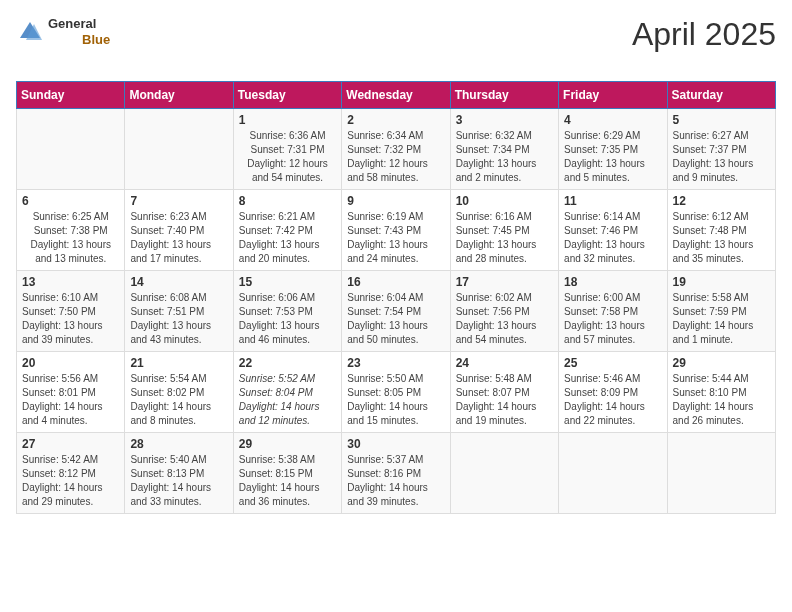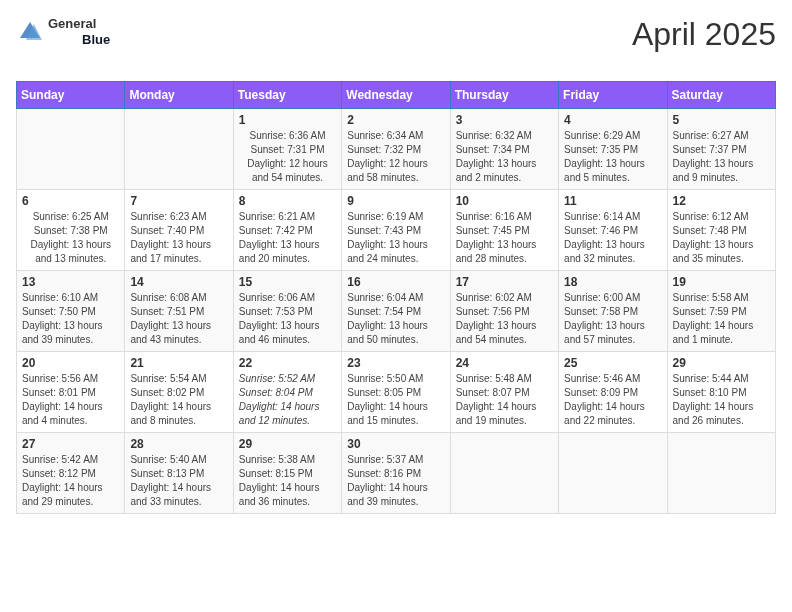--- a/index.html
+++ b/index.html
@@ -22,21 +22,21 @@
       gap: 4px;
     }
     .logo-text {
       display: flex;
       flex-direction: column;
       font-size: 13px;
       font-weight: bold;
       line-height: 1.2;
     }
     .logo-text span:first-child { color: #333; }
-    .logo-text span:last-child { color: #0f172a; padding-left: 34px; }
+    .logo-text span:last-child { color: #a16207; padding-left: 34px; }
     .logo-icon {
       width: 28px;
       height: 28px;
     }
     .title-block {
       text-align: right;
     }
     .title-block h1 {
       font-size: 32px;
       font-weight: normal;
@@ -45,21 +45,21 @@
     .title-block p {
       font-size: 14px;
       color: #555;
     }
     .calendar {
       width: 100%;
       border-collapse: collapse;
       font-size: 11px;
     }
     .calendar thead th {
-      background: #8b5cf6;
+      background: #be185d;
       color: #fff;
       padding: 6px 4px;
       text-align: left;
       font-size: 12px;
       font-weight: bold;
       border: 1px solid #3a7abf;
     }
     .calendar tbody td {
       border: 1px solid #ddd;
       vertical-align: top;

